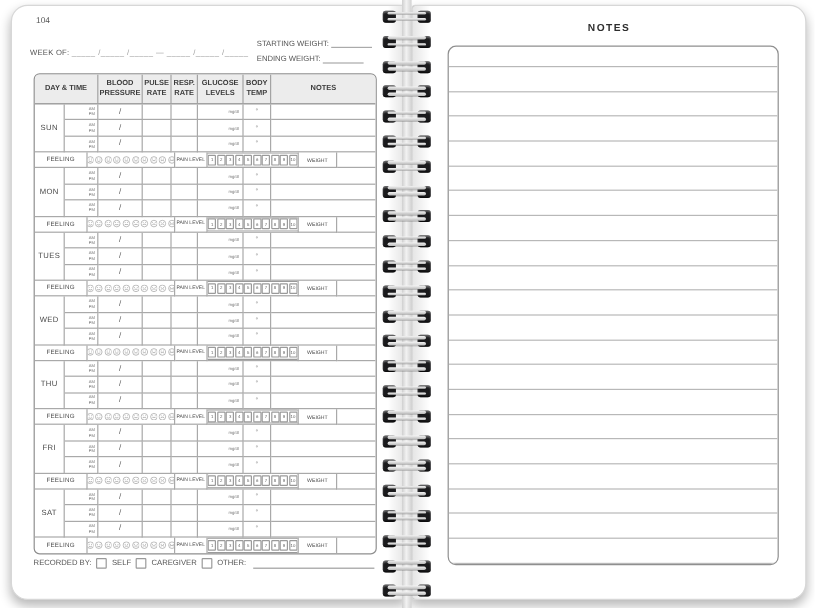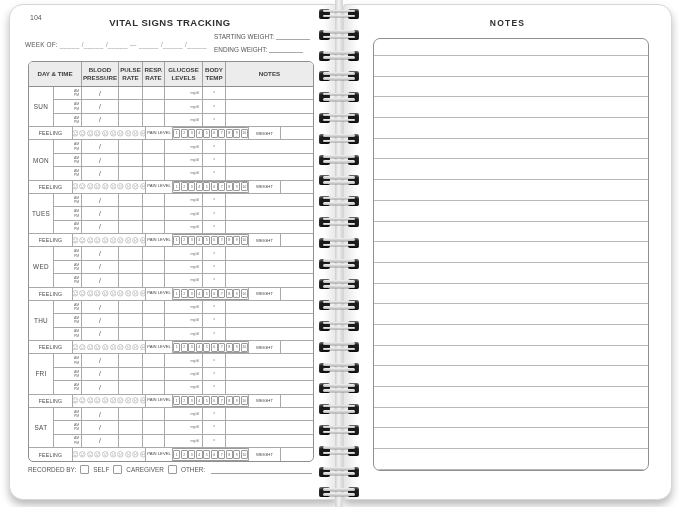--- a/index.html
+++ b/index.html
@@ -84,21 +84,20 @@
         background:linear-gradient(180deg,#f4f4f4,#b9b9b9);box-shadow:0 .5px .5px rgba(0,0,0,.35);}
   .wireA{top:1.6px;} .wireB{top:6.8px;}
 </style>
 </head>
 <body>
 
 <div id="stage">
 
   <div class="page page-left">
     <div class="pagenum">104</div>
-    <div class="lp-title">VITAL SIGNS TRACKING</div>
     <div class="weekof">
       <span>WEEK OF:</span>
       <span class="blanks">_____ /_____ /_____  —  _____ /_____ /_____</span>
     </div>
     <div class="weights">
       <div class="wrow">
         <span>STARTING WEIGHT:</span>
         <span class="wline"></span>
       </div>
       <div class="wrow">

